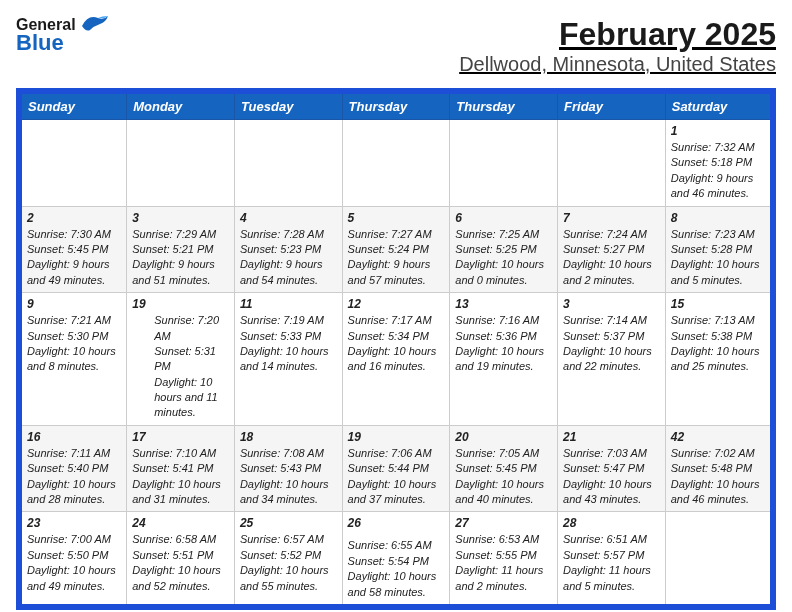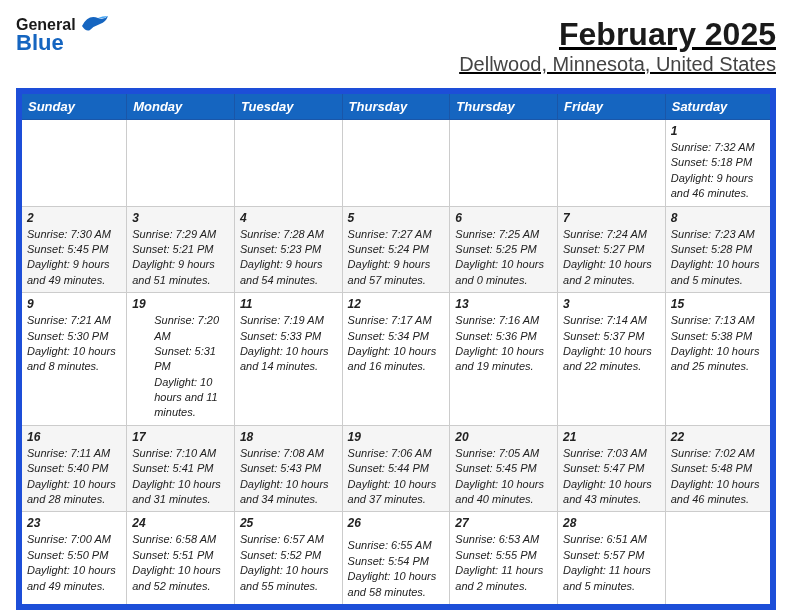--- a/index.html
+++ b/index.html
@@ -243,21 +243,21 @@
 Sunset: 5:45 PM
 Daylight: 10 hours and 40 minutes.</div>
         </td>
         <td>
           <span class="day-num">21</span>
           <div class="day-info" style="white-space: pre-line;">Sunrise: 7:03 AM
 Sunset: 5:47 PM
 Daylight: 10 hours and 43 minutes.</div>
         </td>
         <td>
-          <span class="day-num">22</span>
+          <span class="day-num">42</span>
           <div class="day-info" style="white-space: pre-line;">Sunrise: 7:02 AM
 Sunset: 5:48 PM
 Daylight: 10 hours and 46 minutes.</div>
         </td>
       </tr>
       <tr>
         <td>
           <span class="day-num">23</span>
           <div class="day-info" style="white-space: pre-line;">Sunrise: 7:00 AM
 Sunset: 5:50 PM

